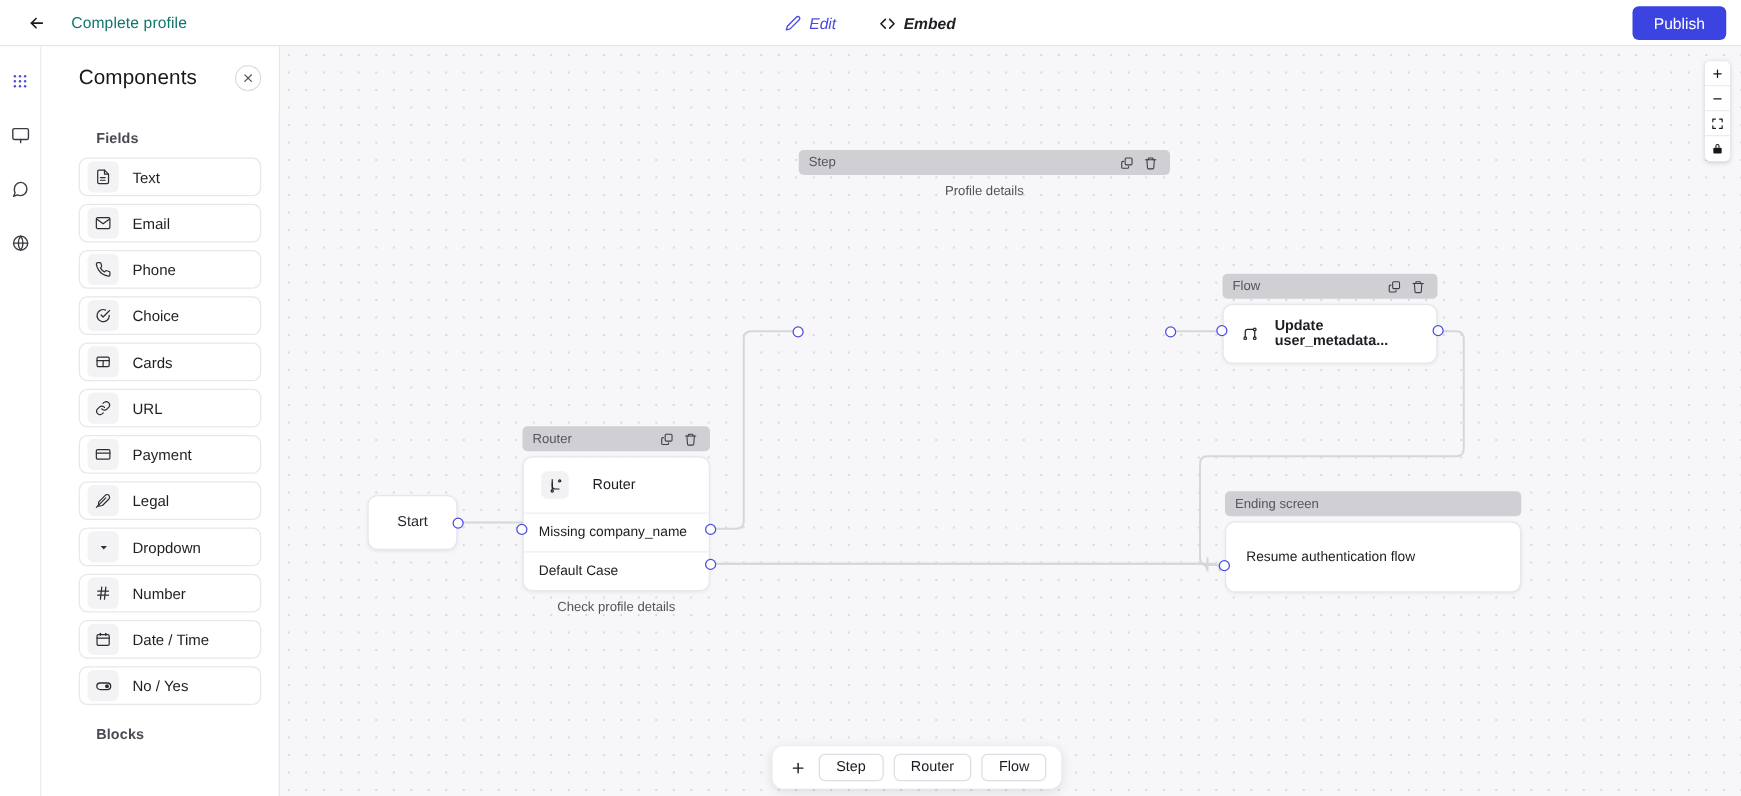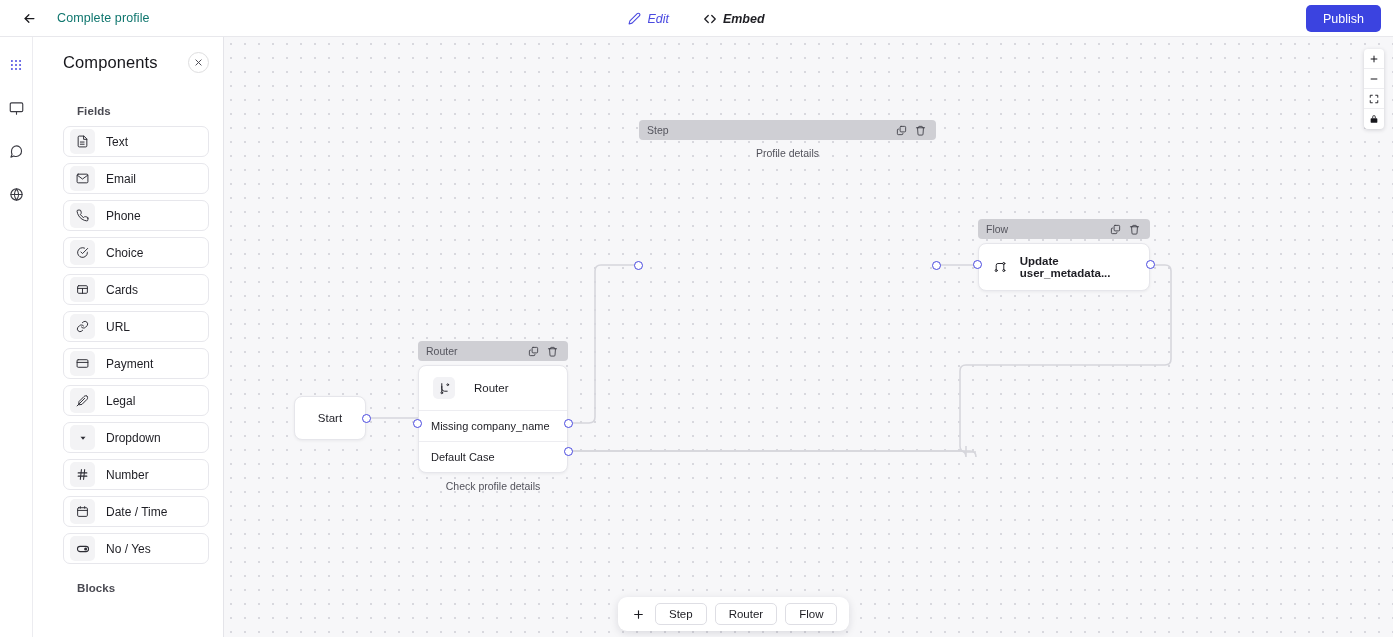--- a/index.html
+++ b/index.html
@@ -534,20 +534,29 @@
                 <path d="M18.5 8v8"></path>
             </svg>
           </span>
           <span class="flow-label">Update user_metadata...</span>
         </div>
       </div>
       <div class="port" style="left:-5px; top:41px;"></div>
       <div class="port" style="left:168px; top:41px;"></div>
     </div>
 
+    <div class="node" id="ending-node" style="left:756px; top:356px;">
+      <div class="node-head">
+        <span class="hlabel">Ending screen</span>
+      </div>
+      <div class="node-body">
+        <span class="ending-label">Resume authentication flow</span>
+      </div>
+      <div class="port" style="left:-5px; top:55px;"></div>
+    </div>
 
     <div class="add-bar">
       <div class="add-plus">
         <svg width="13" height="13" viewBox="0 0 24 24" fill="none" stroke="currentColor" stroke-width="2.1" stroke-linecap="round">
           <line x1="12" y1="5" x2="12" y2="19"></line>
             <line x1="5" y1="12" x2="19" y2="12"></line>
         </svg>
       </div>
       <button class="add-chip">Step</button>
       <button class="add-chip">Router</button>

